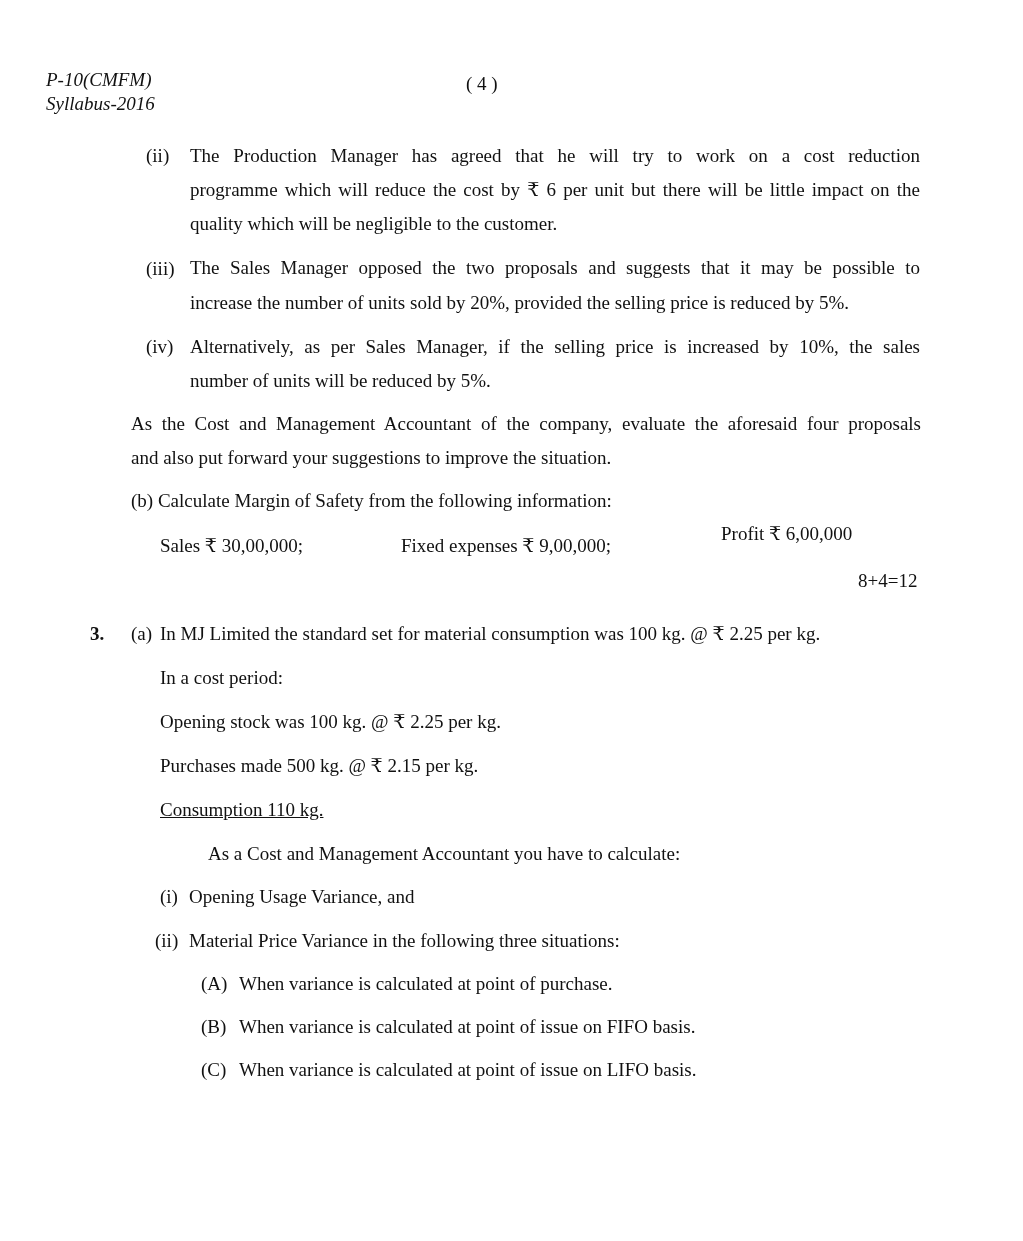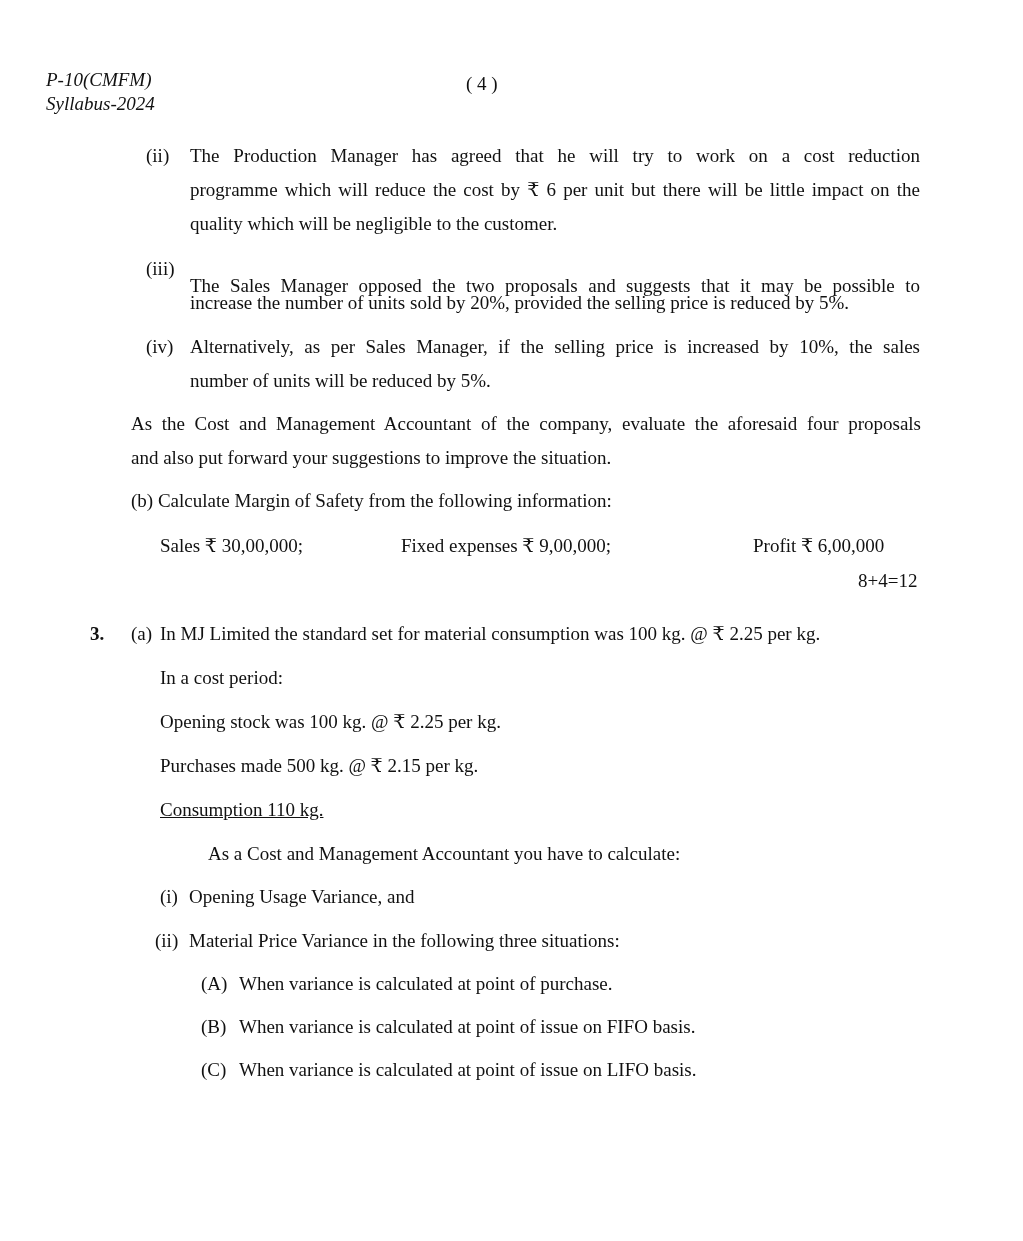--- a/index.html
+++ b/index.html
@@ -10,43 +10,43 @@
   }
   .abs { position: absolute; white-space: nowrap; line-height: 1; }
   .hdr { font-weight: normal; font-style: italic; font-size: 19px; }
   .just { text-align: justify; text-align-last: justify; white-space: normal; }
   .bold { font-weight: bold; }
 </style>
 </head>
 <body>
 
 <div class="abs hdr" style="left:46px; top:70px;">P-10(CMFM)</div>
-<div class="abs hdr" style="left:46px; top:94px;">Syllabus-2024</div>
+<div class="abs hdr" style="left:46px; top:94px;">Syllabus-2016</div>
 <div class="abs" style="left:466px; top:74px;">( 4 )</div>
 
 <div class="abs" style="left:146px; top:146px;">(ii)</div>
 <div class="abs just" style="left:190px; top:146px; width:730px;">The Production Manager has agreed that he will try to work on a cost reduction</div>
 <div class="abs just" style="left:190px; top:180px; width:730px;">programme which will reduce the cost by ₹ 6 per unit but there will be little impact on the</div>
 <div class="abs" style="left:190px; top:214px;">quality which will be negligible to the customer.</div>
 
 <div class="abs" style="left:146px; top:259px;">(iii)</div>
-<div class="abs just" style="left:190px; top:276px; width:730px;">The Sales Manager opposed the two proposals and suggests that it may be possible to</div>
+<div class="abs just" style="left:190px; top:258px; width:730px;">The Sales Manager opposed the two proposals and suggests that it may be possible to</div>
 <div class="abs" style="left:190px; top:293px;">increase the number of units sold by 20%, provided the selling price is reduced by 5%.</div>
 
 <div class="abs" style="left:146px; top:337px;">(iv)</div>
 <div class="abs just" style="left:190px; top:337px; width:730px;">Alternatively, as per Sales Manager, if the selling price is increased by 10%, the sales</div>
 <div class="abs" style="left:190px; top:371px;">number of units will be reduced by 5%.</div>
 
 <div class="abs just" style="left:131px; top:414px; width:790px;">As the Cost and Management Accountant of the company, evaluate the aforesaid four proposals</div>
 <div class="abs" style="left:131px; top:448px;">and also put forward your suggestions to improve the situation.</div>
 
 <div class="abs" style="left:131px; top:491px;">(b) Calculate Margin of Safety from the following information:</div>
 <div class="abs" style="left:160px; top:536px;">Sales ₹ 30,00,000;</div>
 <div class="abs" style="left:401px; top:536px;">Fixed expenses ₹ 9,00,000;</div>
-<div class="abs" style="left:721px; top:536px;margin-left:32px;">Profit ₹ 6,00,000</div>
+<div class="abs" style="left:721px; top:524px;">Profit ₹ 6,00,000</div>
 <div class="abs" style="left:858px; top:571px;">8+4=12</div>
 
 <div class="abs bold" style="left:90px; top:624px;">3.</div>
 <div class="abs" style="left:131px; top:624px;">(a)</div>
 <div class="abs" style="left:160px; top:624px;">In MJ Limited the standard set for material consumption was 100 kg. @ ₹ 2.25 per kg.</div>
 
 <div class="abs" style="left:160px; top:668px;">In a cost period:</div>
 <div class="abs" style="left:160px; top:712px;">Opening stock was 100 kg. @ ₹ 2.25 per kg.</div>
 <div class="abs" style="left:160px; top:756px;">Purchases made 500 kg. @ ₹ 2.15 per kg.</div>
 <div class="abs" style="left:160px; top:800px;text-decoration:underline;">Consumption 110 kg.</div>

